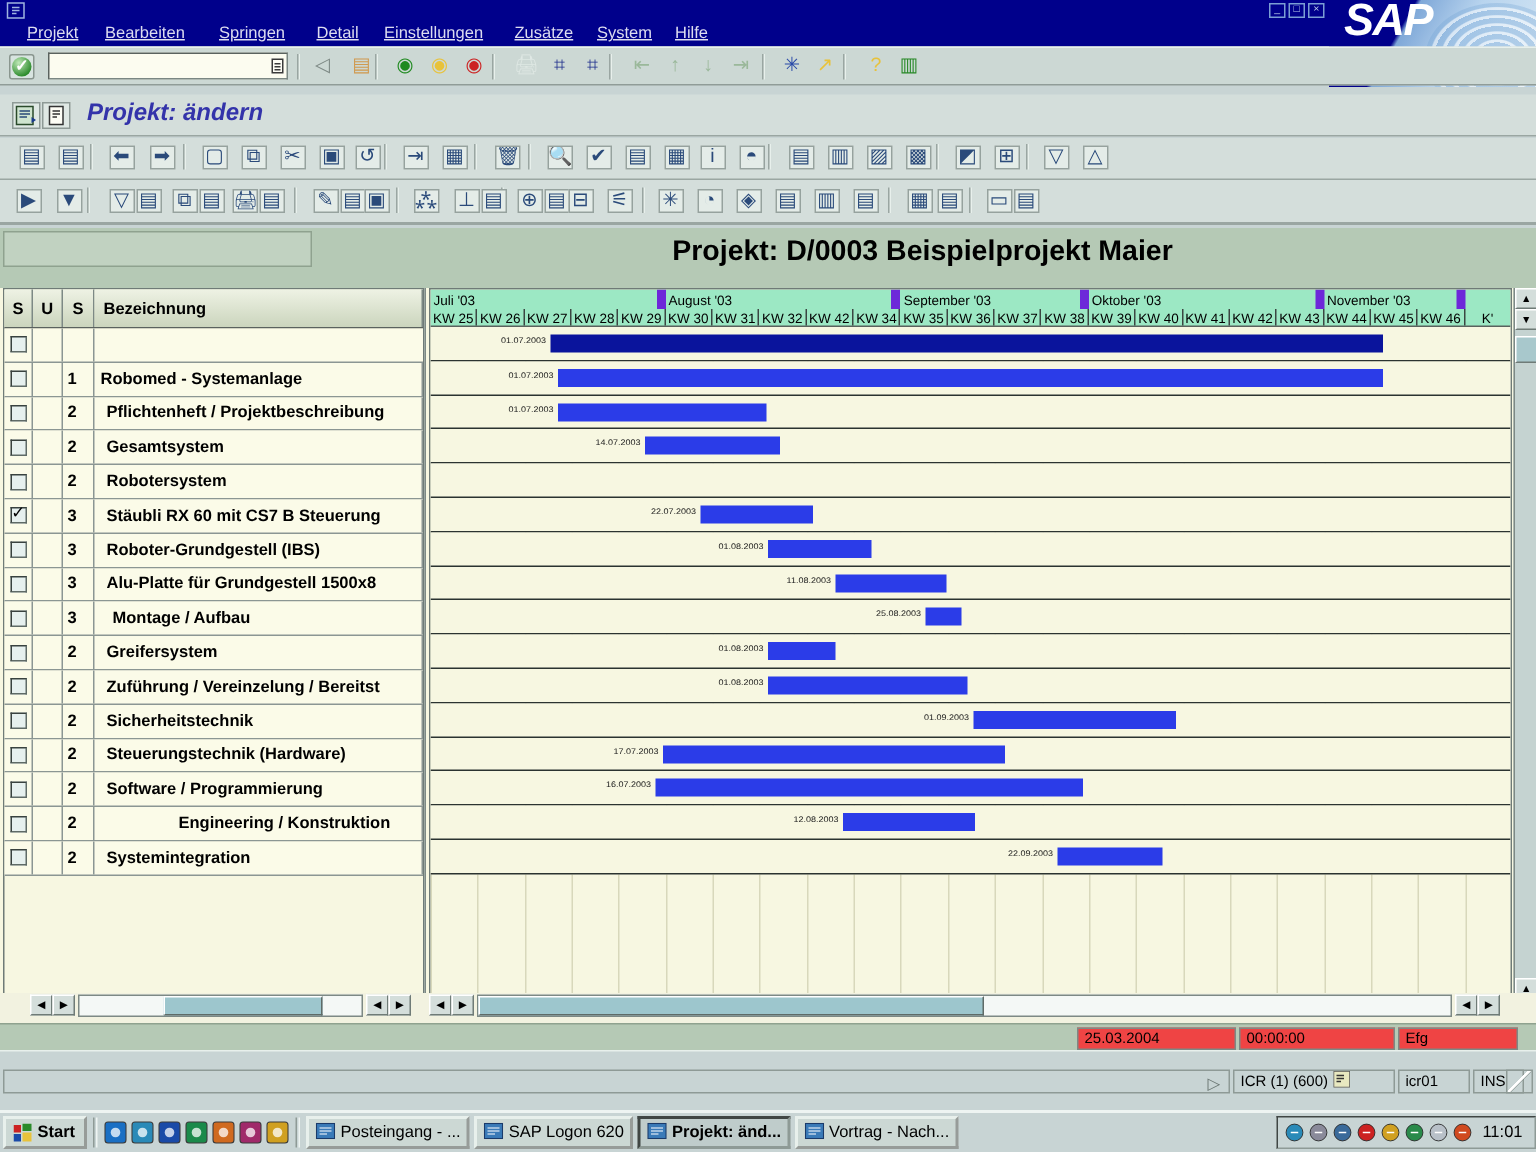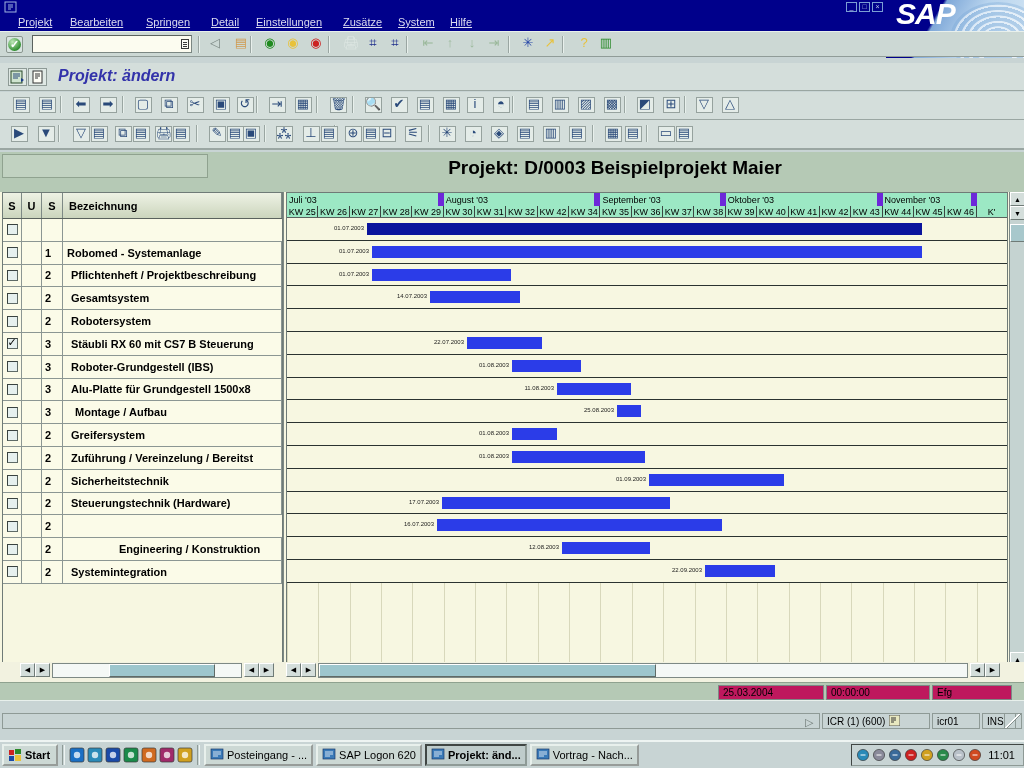--- a/index.html
+++ b/index.html
@@ -290,21 +290,21 @@
     border: 1px solid #fff; border-right-color: #5f6b67; border-bottom-color: #5f6b67;
   }
 
   
   #statusgreen {
     position: absolute; left: 0; top: 682px; width: 1024px; height: 18px;
     background: #b5c9b5; border-top: 1px solid #8fa28f;
   }
   .sfield {
     position: absolute; top: 2px; height: 15px;
-    border: 1px solid #7d8985; background: #be185d;
+    border: 1px solid #7d8985; background: #ef4444;
     font-size: 10px; display: flex; align-items: center; padding-left: 4px;
   }
   #statusbar {
     position: absolute; left: 0; top: 700px; width: 1024px; height: 30px;
     background: #c8d4d4; border-top: 1px solid #e8f0ec;
   }
   .sb2field {
     position: absolute; top: 12px; height: 16px;
     border: 1px solid #8e9a96; background: #c8d4d4;
     font-size: 10px; display: flex; align-items: center;
@@ -919,20 +919,21 @@
             <div class="c c-u"></div>
             <div class="c c-s2">2</div>
             <div class="c c-bez" style="padding-left: 8px;">Steuerungstechnik (Hardware)</div>
           </div>
           <div class="row">
             <div class="c c-s">
               <div class="cbx"></div>
             </div>
             <div class="c c-u"></div>
             <div class="c c-s2">2</div>
+            <div class="c c-bez" style="padding-left: 8px;">Software / Programmierung</div>
           </div>
           <div class="row">
             <div class="c c-s">
               <div class="cbx"></div>
             </div>
             <div class="c c-u"></div>
             <div class="c c-s2">2</div>
             <div class="c c-bez" style="padding-left: 8px; margin-left: 48px;">Engineering / Konstruktion</div>
           </div>
           <div class="row">

